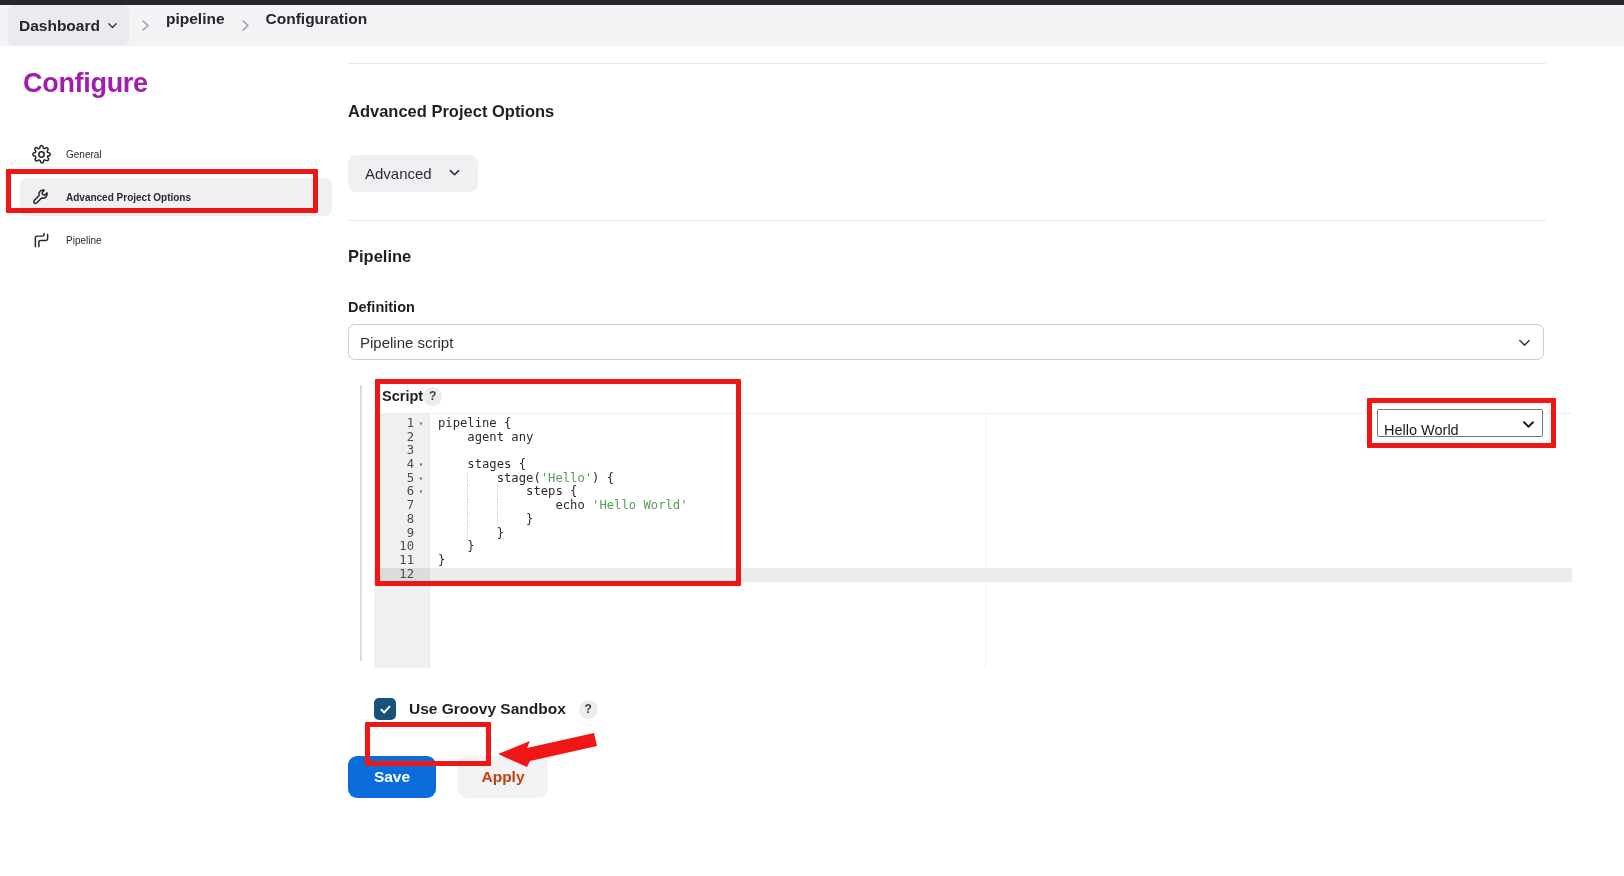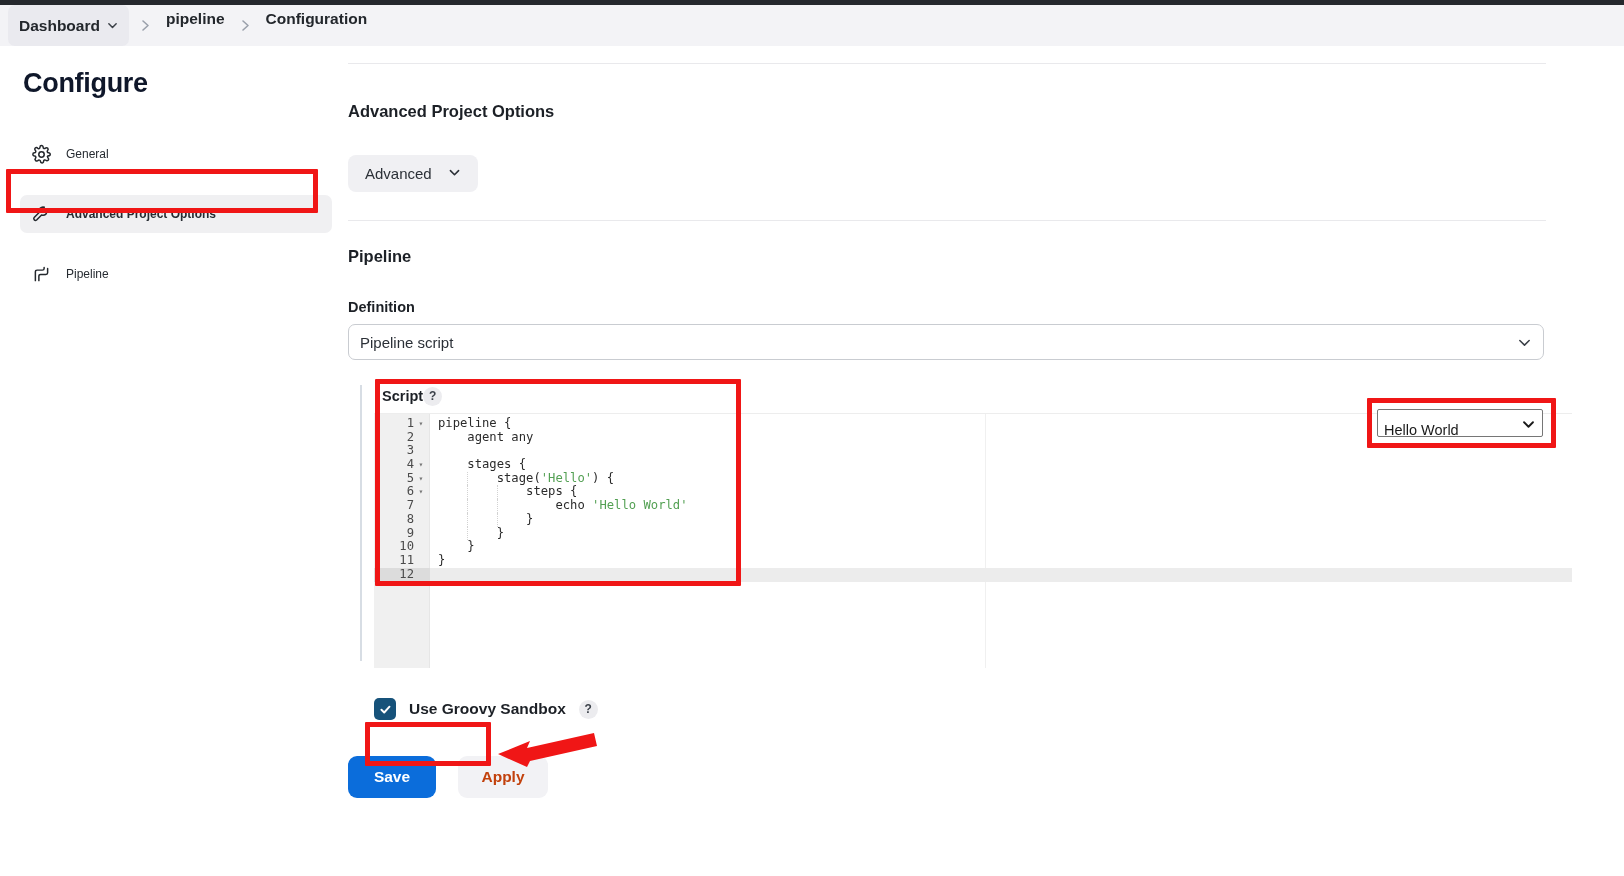--- a/index.html
+++ b/index.html
@@ -43,29 +43,29 @@
   }
   .chev-sm { display: block; }
 
   
   .sidebar {
     position: absolute; top: 46px; left: 0; width: 346px; height: 830px;
     background: #ffffff;
     padding: 22px 0 0 20px;
   }
   .configure-title {
-    font-size: 27px; font-weight: 700; color: #0f172a;
+    font-size: 27px; font-weight: 700; color: #a21caf;
     letter-spacing: -0.3px;
     margin: 0 0 36px 3px;
   }
   .nav-item {
     display: flex; align-items: center; gap: 14px;
-    height: 38px; padding: 0 10px; margin: 0 14px 22px 0;
+    height: 38px; padding: 0 10px; margin: 0 14px 5px 0;
     border-radius: 7px;
-    font-size: 12px; color: #262b31;
+    font-size: 10px; color: #262b31;
     cursor: pointer;
   }
   .nav-item.active { background: #f0f0f2; font-weight: 600; }
   .nav-icon {
     width: 22px; height: 22px; flex: 0 0 22px;
     display: flex; align-items: center; justify-content: center;
   }
 
   
   .main {

